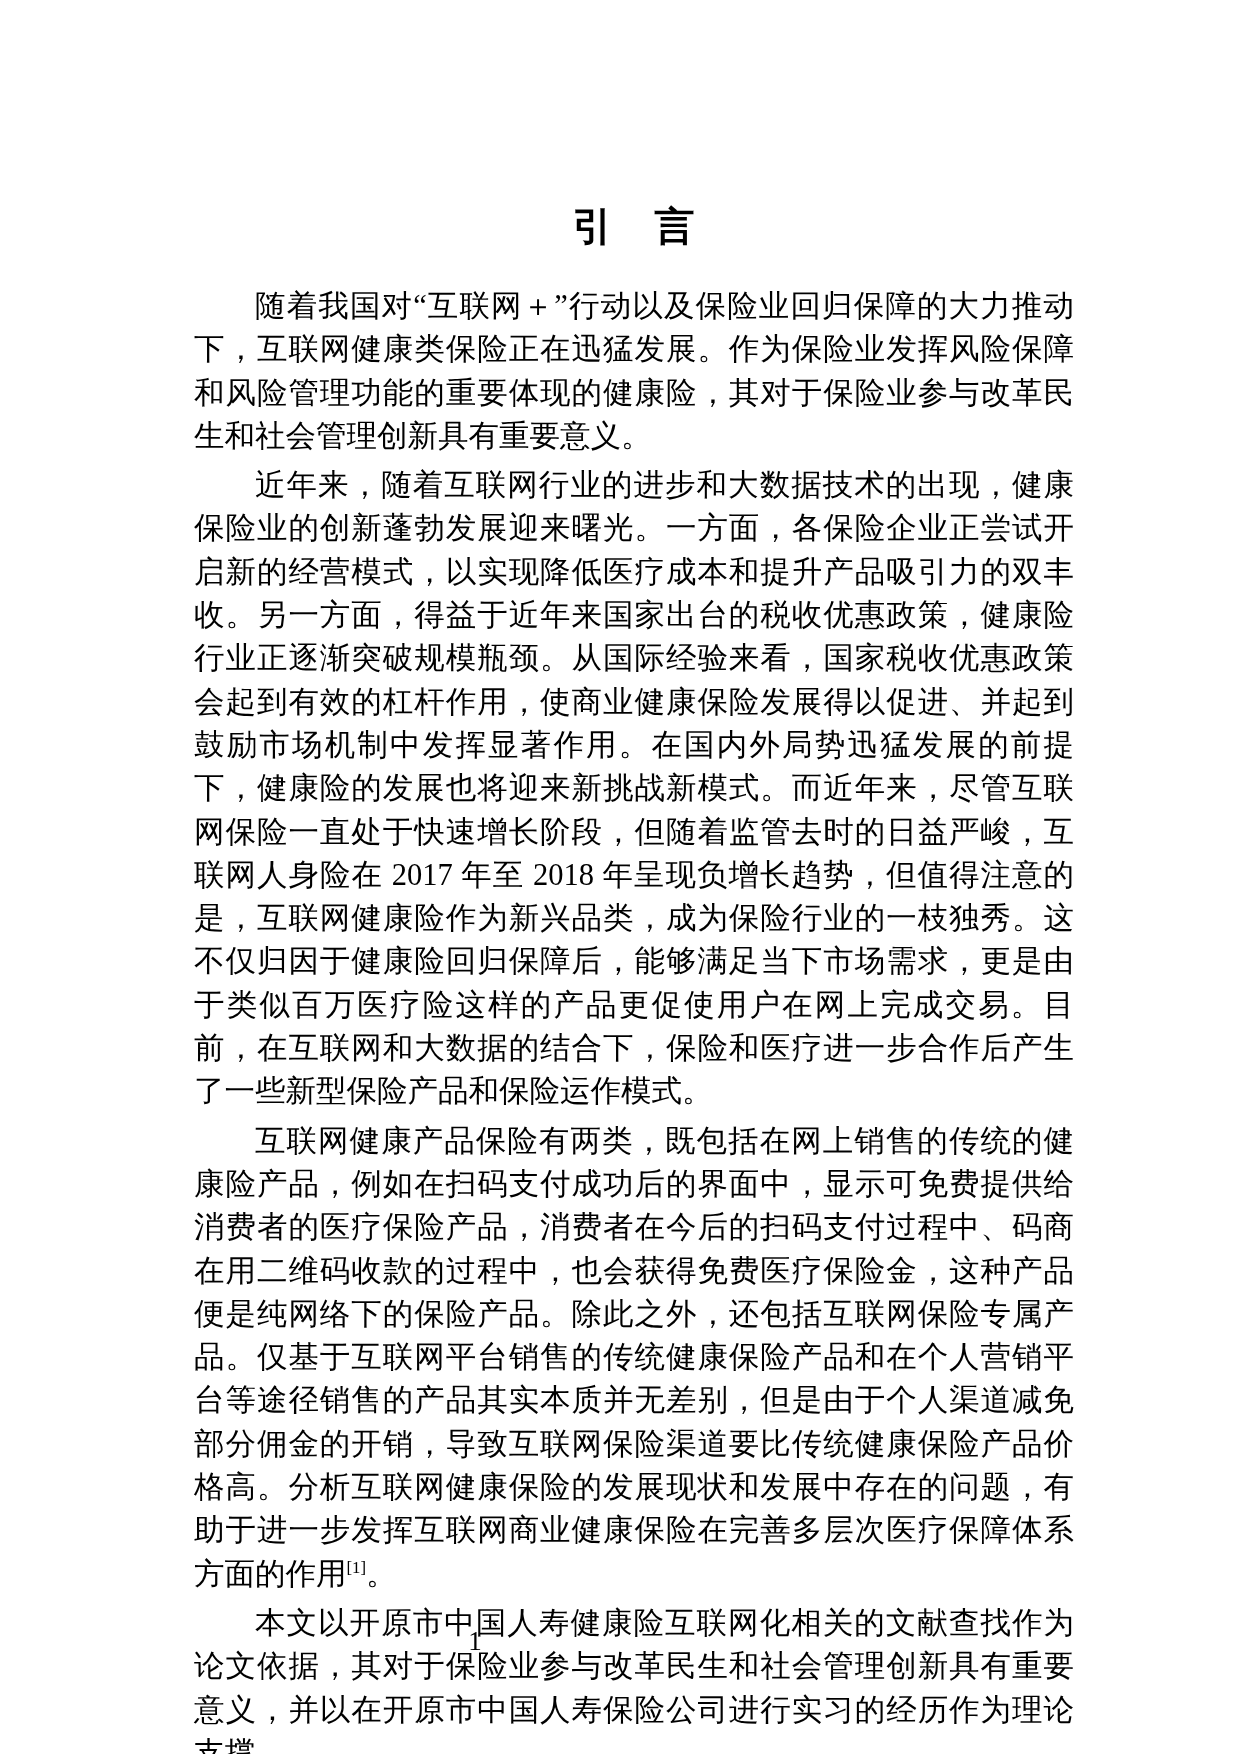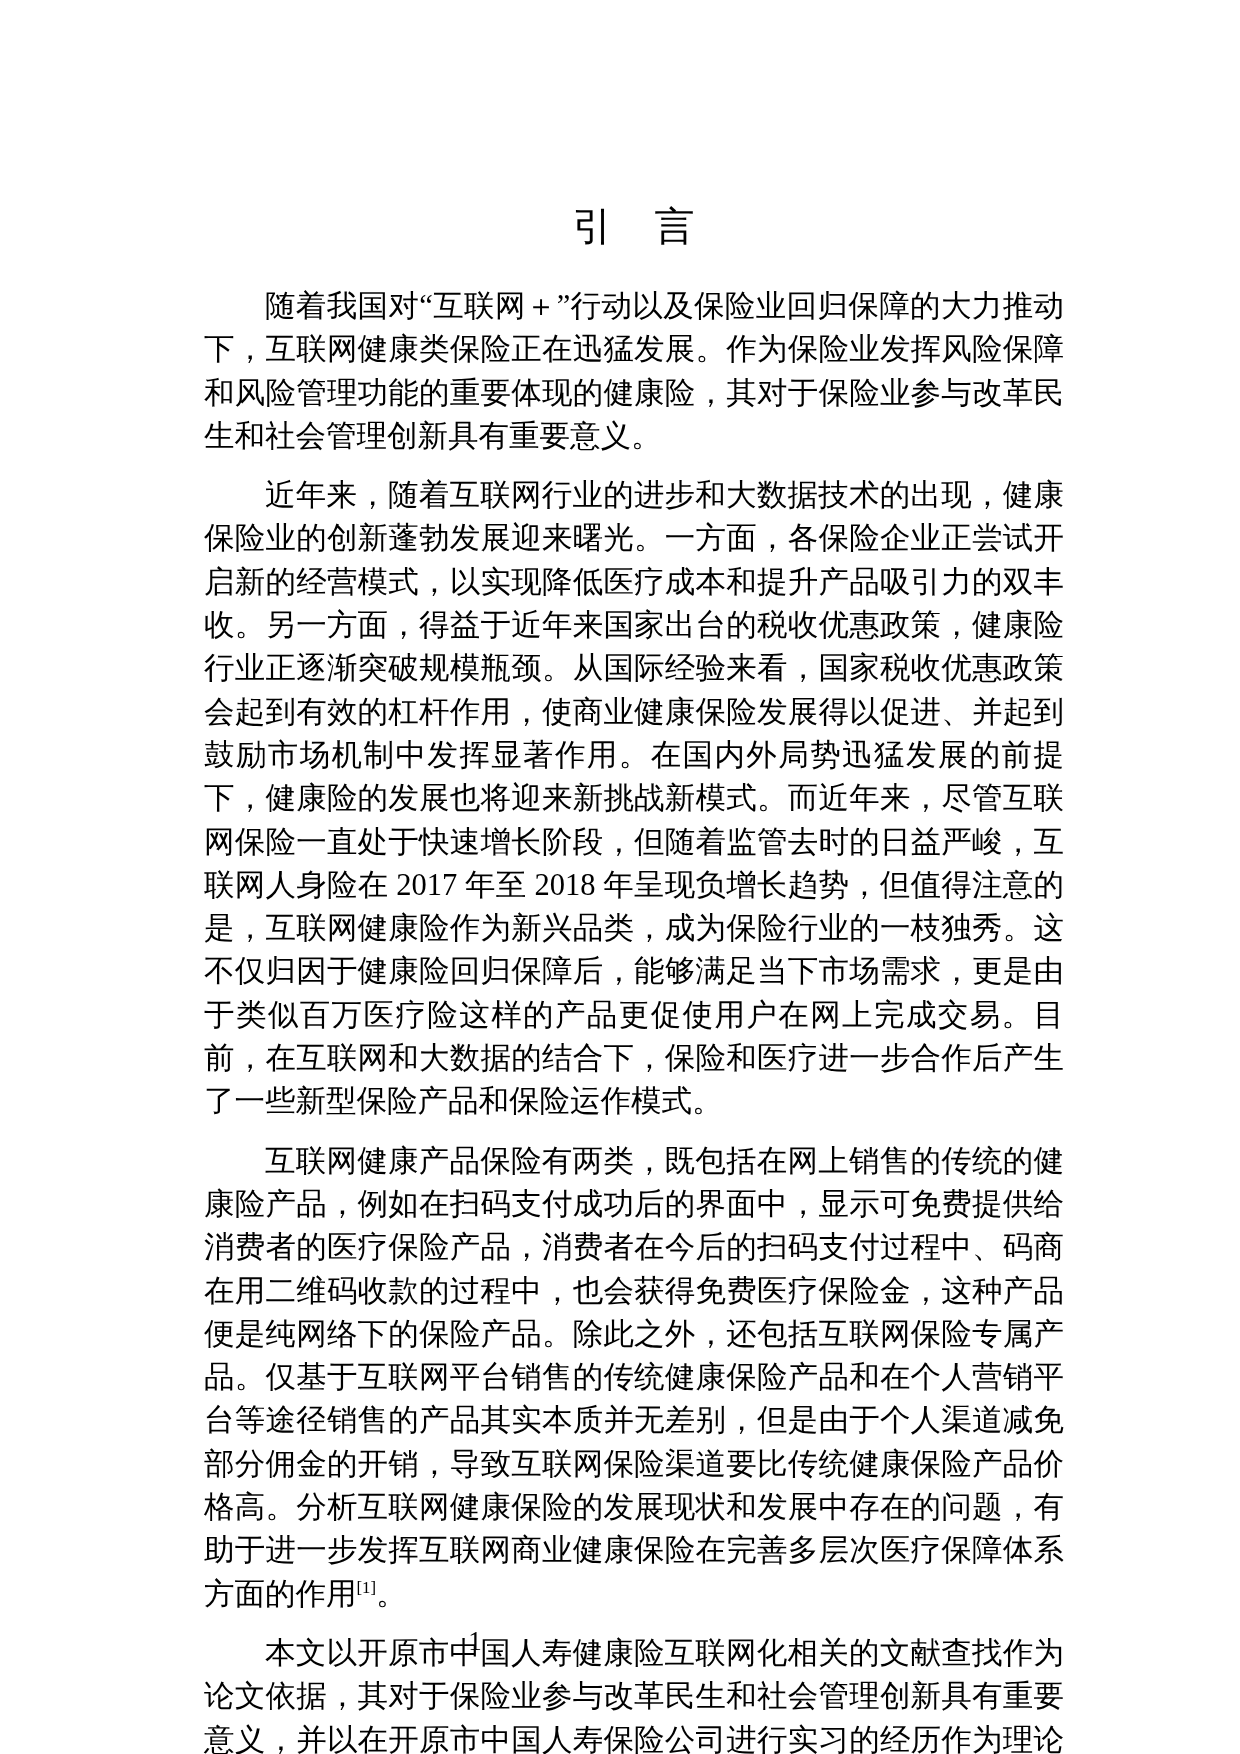--- a/index.html
+++ b/index.html
@@ -18,31 +18,31 @@
     left: 188px;
     top: 0;
     width: 892px;
     color: #000000;
   }
   .page-title {
     margin: 0;
     padding-top: 205px;
     text-align: center;
     font-family: "DejaVu Sans", "Liberation Sans", sans-serif;
-    font-weight: 400;
+    font-weight: 700;
     font-size: 40px;
     line-height: 42px;
     letter-spacing: 1px;
     color: #000000;
   }
   .body-text {
     margin-top: 38px;
   }
   .body-text p {
-    margin: 16px;
+    margin: 6px;
     font-family: "Liberation Serif", "DejaVu Serif", serif;
     font-size: 30.5px;
     line-height: 43.3px;
     text-align: justify;
     text-justify: inter-character;
     text-indent: 2em;
     color: #000000;
     word-break: break-all;
   }
   .body-text sup {

